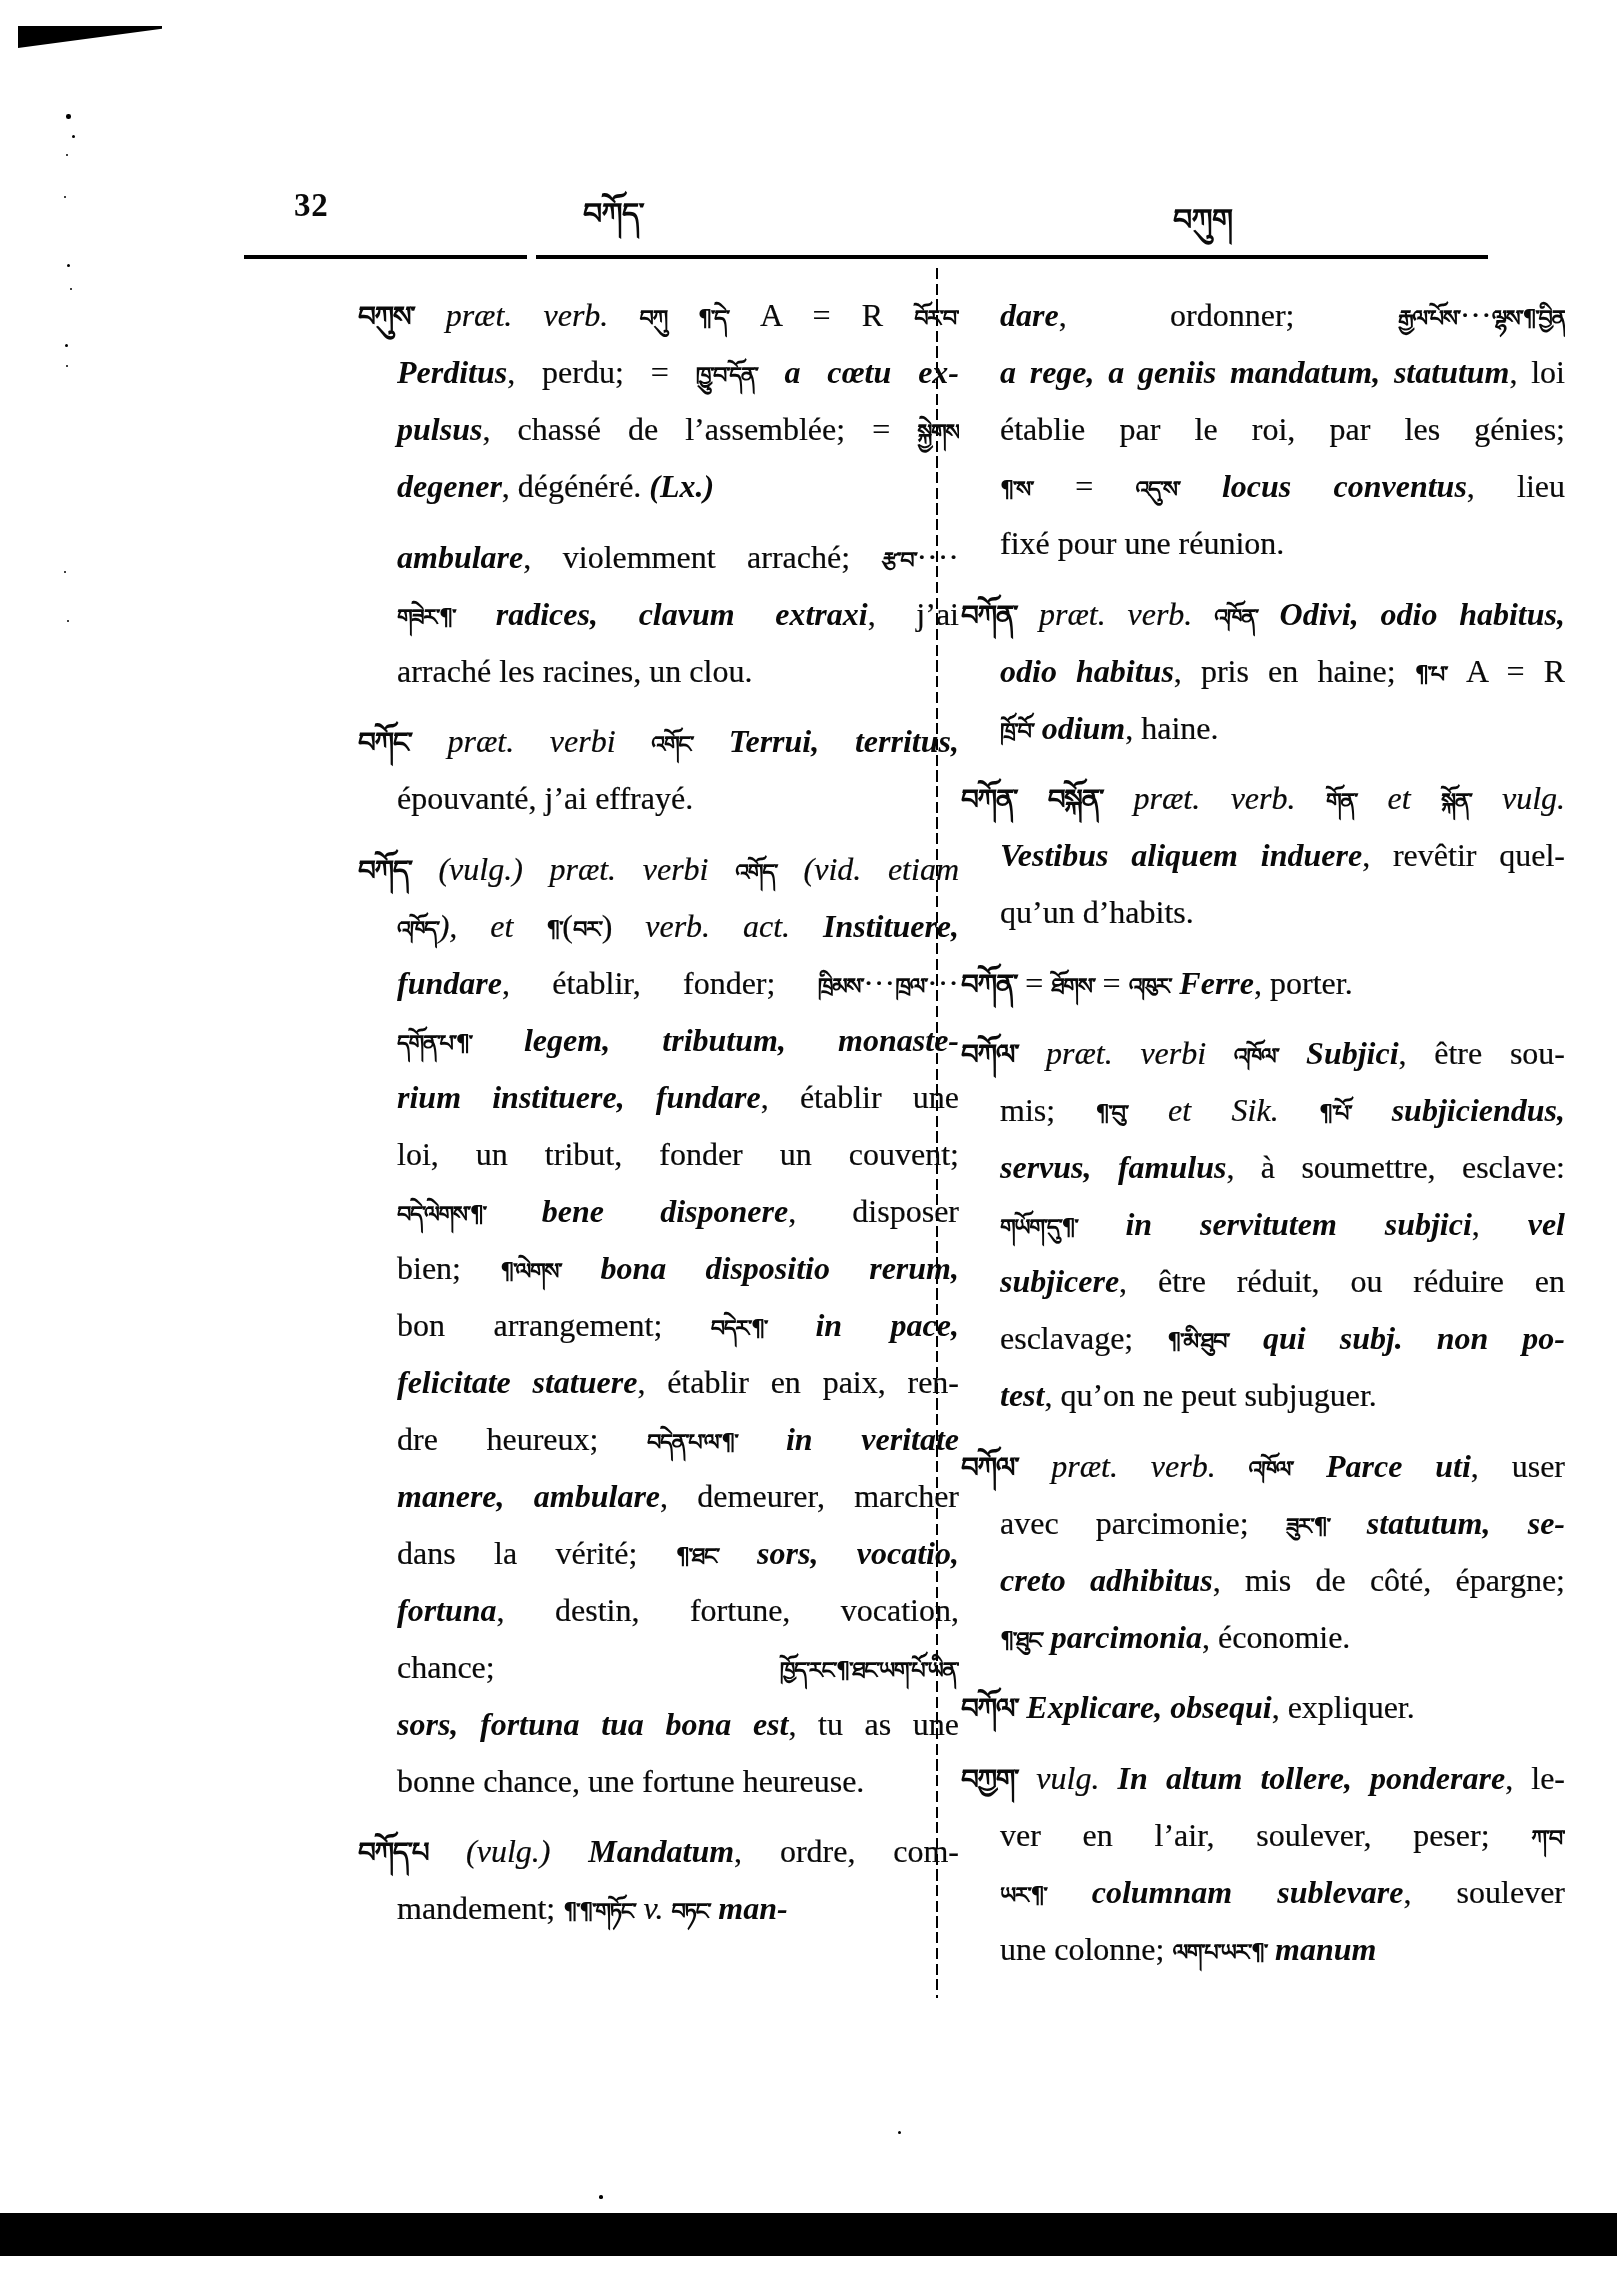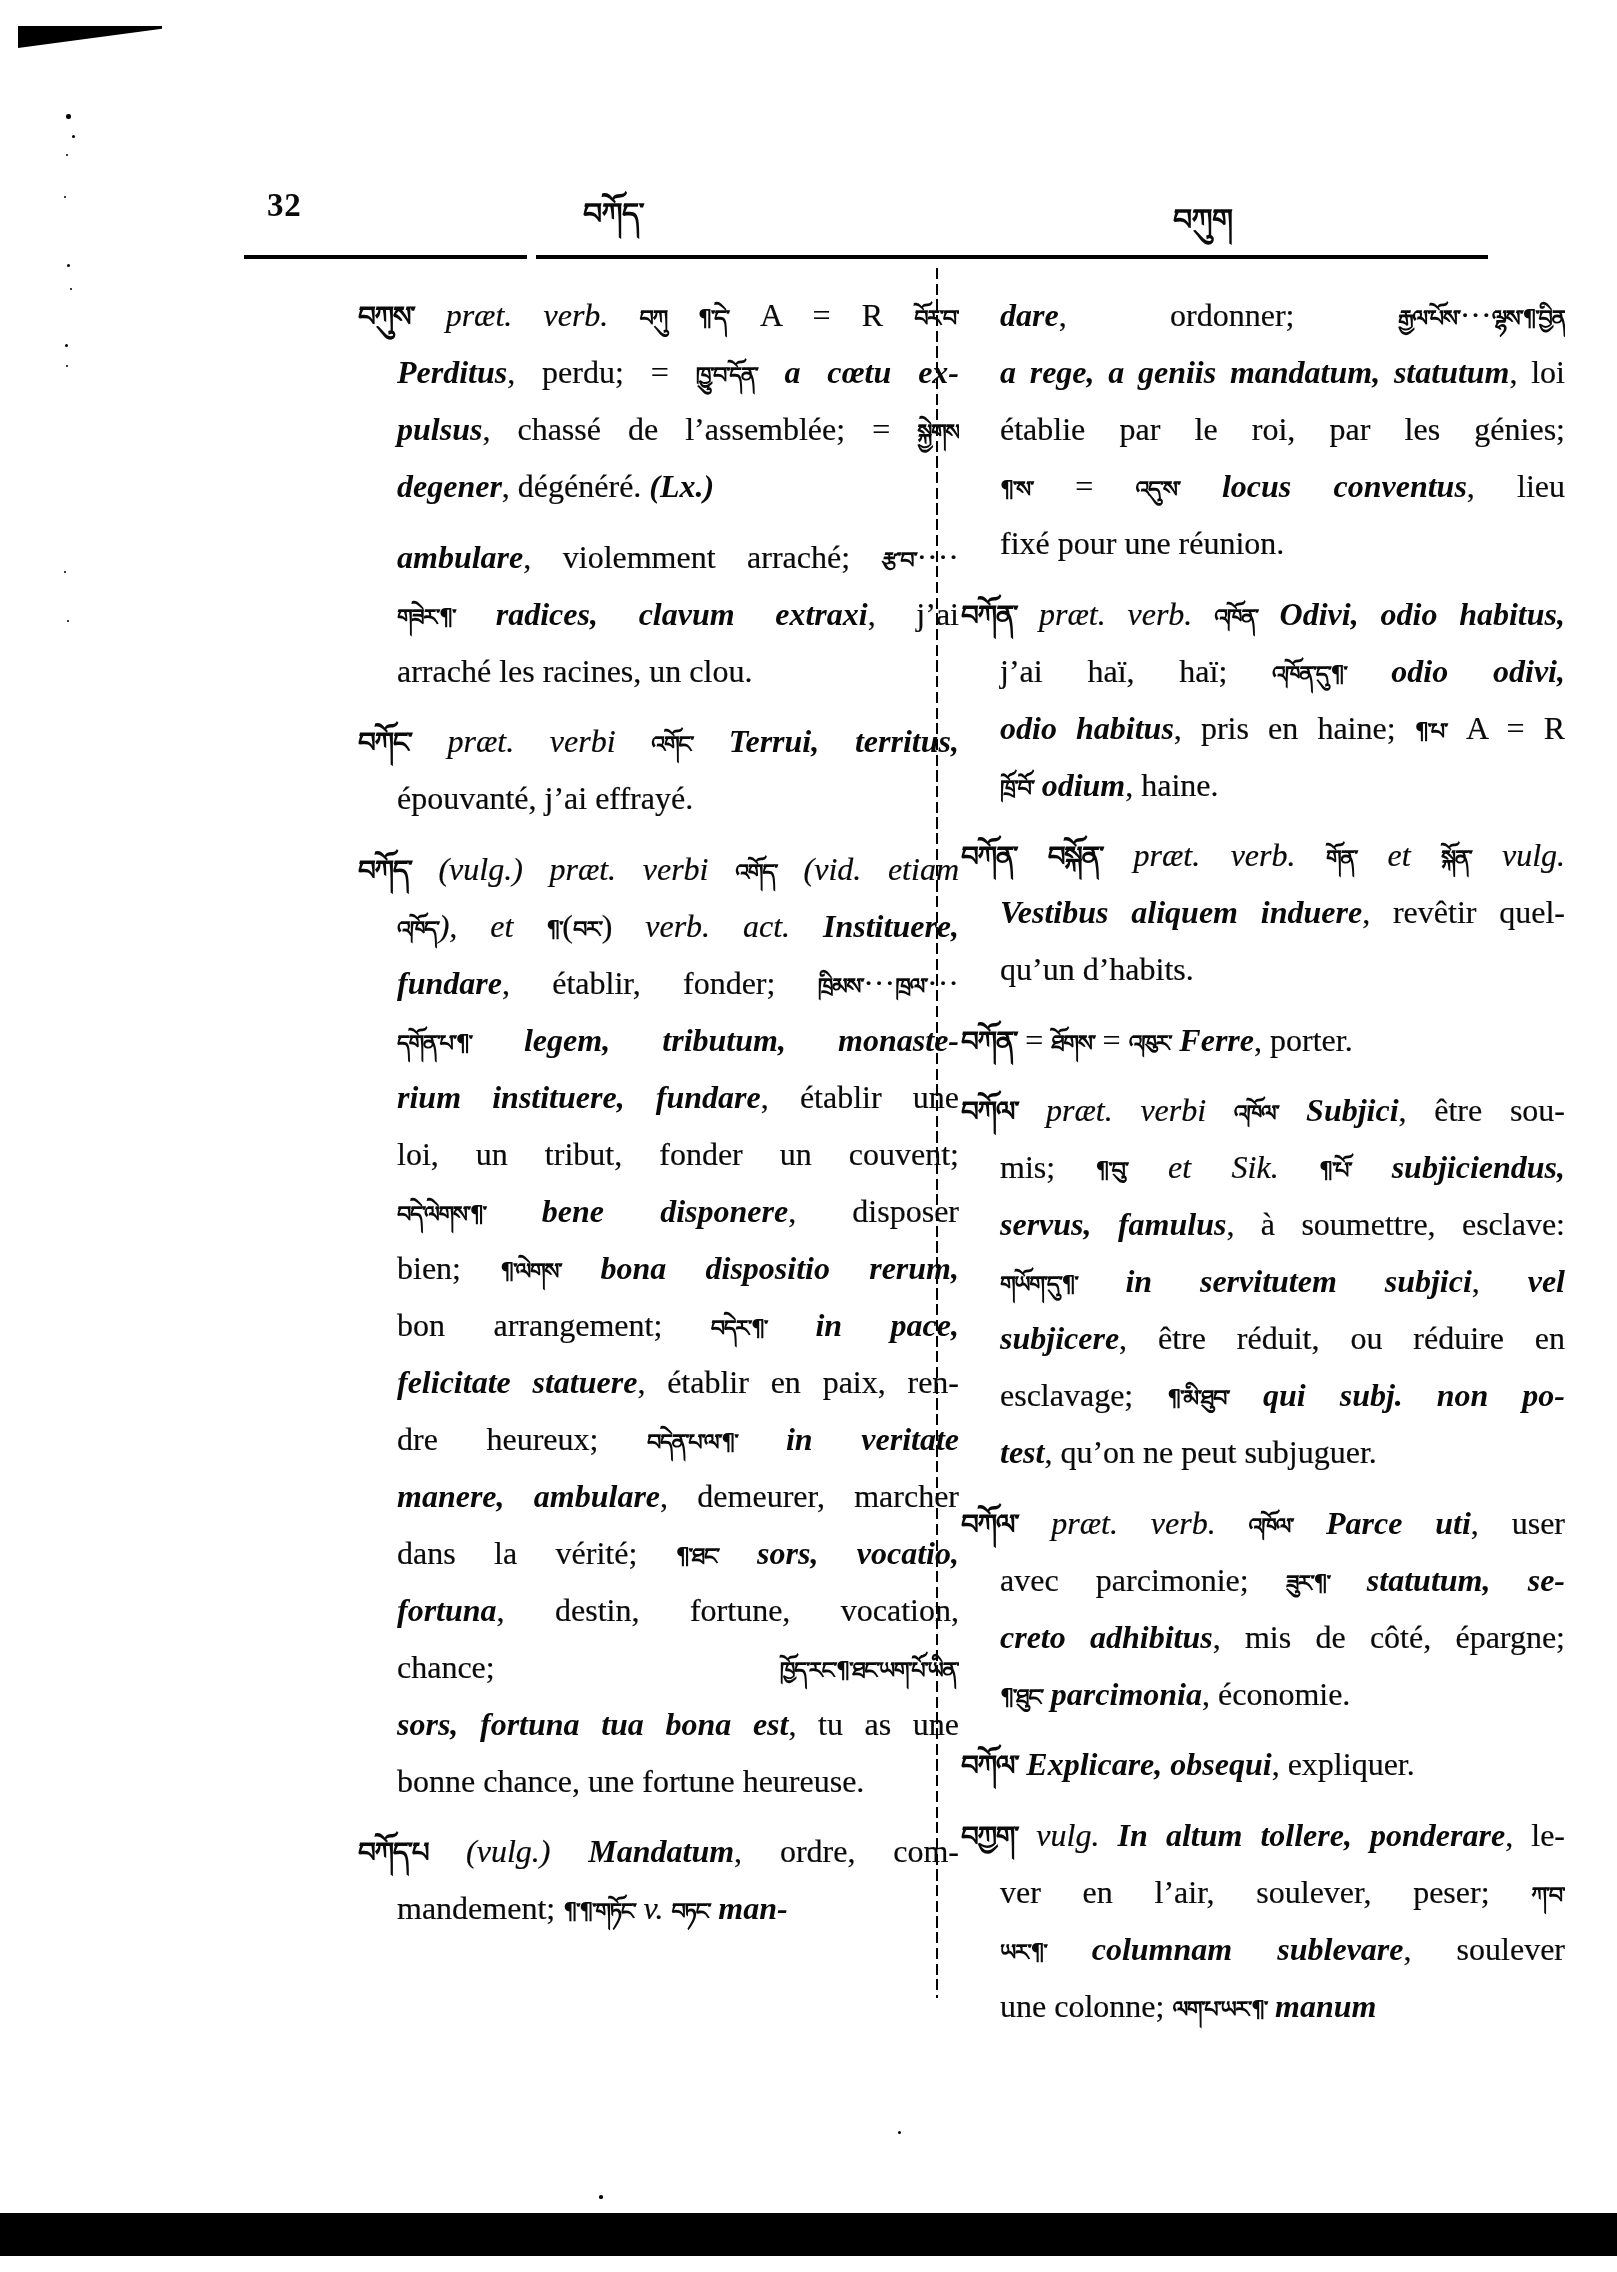--- a/index.html
+++ b/index.html
@@ -11,21 +11,21 @@
   }
   
   .wedge {
     position:absolute; left:18px; top:25.5px; width:144px; height:22.5px;
     background:#000; clip-path:polygon(0 0, 100% 0, 100% 14%, 0 100%);
   }
   .speck { position:absolute; background:#000; border-radius:50%; }
   .bottom-band { position:absolute; left:0; top:2213px; width:1617px; height:43px; background:#000; }
   
   .pageno {
-    position:absolute; left:267px; top:187px;
+    position:absolute; left:294px; top:187px;
     font-size:33px; font-weight:bold; letter-spacing:0.7px;
   }
   .tibhead {
     position:absolute; top:180px;
     font-family:"DejaVu Sans", sans-serif; font-weight:bold; font-size:30px;
     letter-spacing:-0.7px;
   }
   .rh-left  { left:583px; }
   .rh-right { left:1173px; top:186px; }
   .rule { position:absolute; top:255px; height:3.7px; background:#000; }
@@ -133,21 +133,20 @@
     <section class="col col-right" id="col-right">
         <div class="entry">
           <div class="line ind"><span class="s-bi">dare</span><span class="s-rm">, ordonner; </span><span class="s-tib">རྒྱལ་པོས་</span><span class="s-rm">···</span><span class="s-tib">ལྷས་¶་བྱིན</span></div>
           <div class="line ind"><span class="s-bi">a rege, a geniis mandatum, statutum</span><span class="s-rm">, loi</span></div>
           <div class="line ind"><span class="s-rm">établie par le roi, par les génies;</span></div>
           <div class="line ind"><span class="s-tib">¶་ས་</span><span class="s-rm"> = </span><span class="s-tib">འདུ་ས་</span><span class="s-bi"> locus conventus</span><span class="s-rm">, lieu</span></div>
           <div class="line ind last"><span class="s-rm">fixé pour une réunion.</span></div>
         </div>
         <div class="entry">
           <div class="line"><span class="s-hw">བཀོན་</span><span class="s-it"> præt. verb. </span><span class="s-tib">འཁོན་</span><span class="s-bi"> Odivi, odio habitus,</span></div>
-          <div class="line ind"><span class="s-rm">j’ai haï, haï; </span><span class="s-tib">འཁོན་དུ་¶་</span><span class="s-bi"> odio odivi,</span></div>
           <div class="line ind"><span class="s-bi">odio habitus</span><span class="s-rm">, pris en haine; </span><span class="s-tib">¶་པ་</span><span class="s-rm"> A = R</span></div>
           <div class="line ind last"><span class="s-tib">ཁྲོ་བོ་</span><span class="s-bi"> odium</span><span class="s-rm">, haine.</span></div>
         </div>
         <div class="entry">
           <div class="line"><span class="s-hw">བཀོན་</span><span class="s-rm"> </span><span class="s-hw">བསྐོན་</span><span class="s-it"> præt. verb. </span><span class="s-tib">གོན་</span><span class="s-it"> et </span><span class="s-tib">སྐོན་</span><span class="s-it"> vulg.</span></div>
           <div class="line ind"><span class="s-bi">Vestibus aliquem induere</span><span class="s-rm">, revêtir quel-</span></div>
           <div class="line ind last"><span class="s-rm">qu’un d’habits.</span></div>
         </div>
         <div class="entry">
           <div class="line last"><span class="s-hw">བཀོན་</span><span class="s-rm"> = </span><span class="s-tib">ཐོགས་</span><span class="s-rm"> = </span><span class="s-tib">འཁུར་</span><span class="s-bi"> Ferre</span><span class="s-rm">, porter.</span></div>

